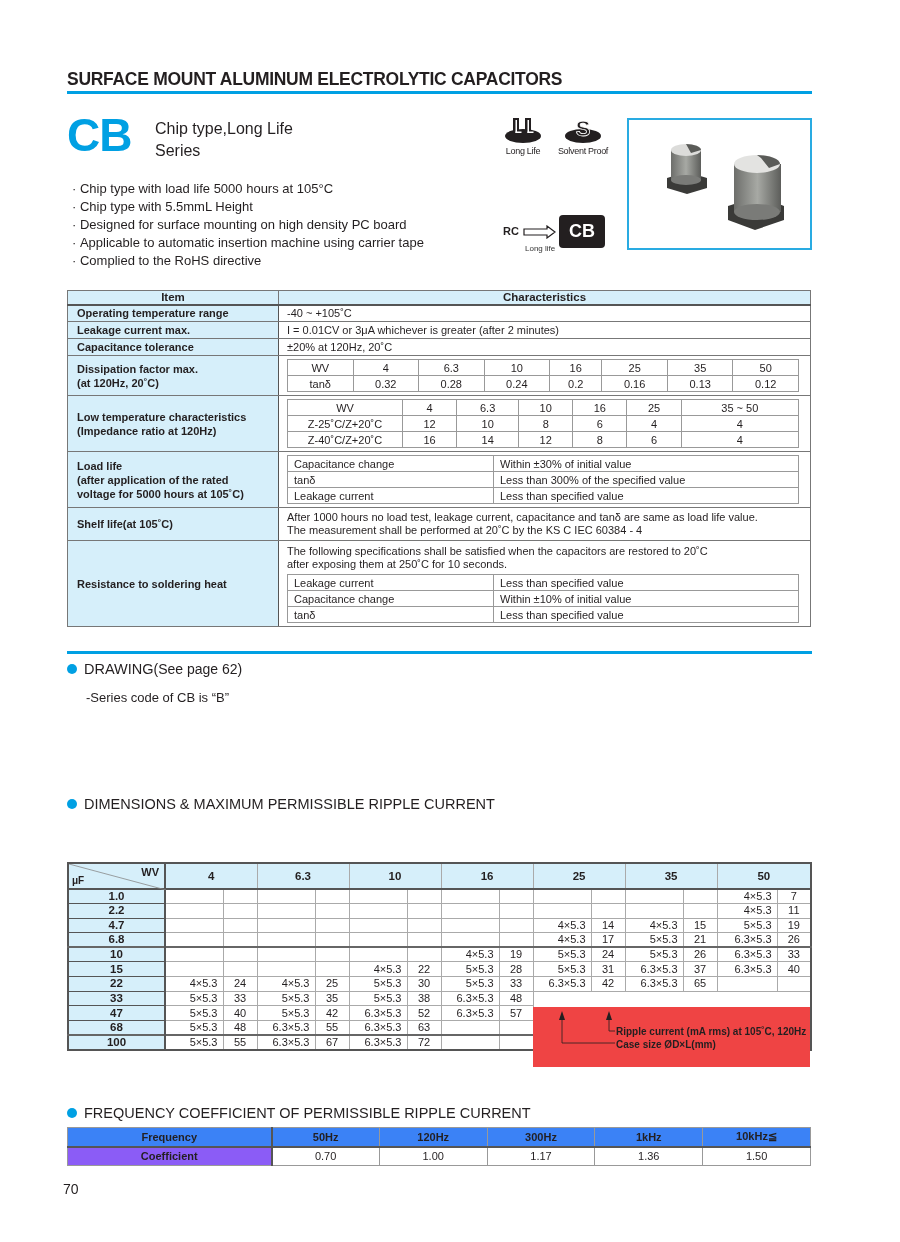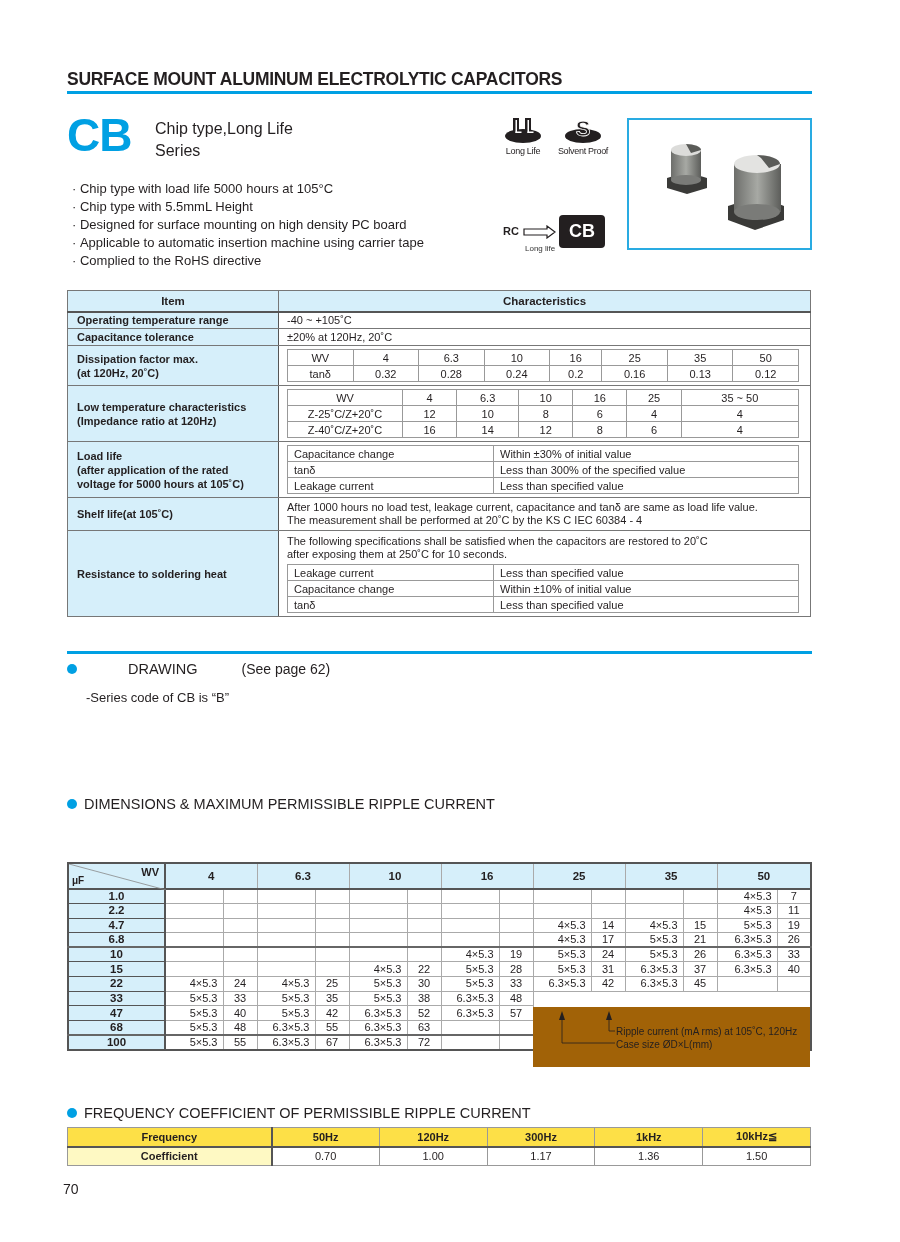--- a/index.html
+++ b/index.html
@@ -27,21 +27,21 @@
   .rc-arrow { position: absolute; left: 20px; top: 10px; }
   .rc-sub { position: absolute; left: 22px; top: 29px; font-size: 8px; color: #333; }
   .cb-box { position: absolute; left: 56px; top: 0; width: 46px; height: 33px; background: #231f20; border-radius: 4px; color: #fff; font-weight: bold; font-size: 18px; line-height: 33px; text-align: center; }
 
   .photo-frame { left: 627px; top: 118px; width: 185px; height: 132px; border: 2px solid #29abe2; background: #fff; }
 
   
   table { border-collapse: collapse; }
   .char-table { left: 67px; top: 290px; width: 744px; border: 1px solid #555; font-size: 11px; }
   .char-table td, .char-table th { border: 1px solid #777; vertical-align: middle; }
-  .char-table th { background: #d6effa; font-weight: bold; height: 21px; font-size: 11.5px; border-bottom: 2px solid #555; }
+  .char-table th { background: #d6effa; font-weight: bold; height: 14px; font-size: 11.5px; border-bottom: 2px solid #555; }
   .char-table td.item { background: #d6effa; font-weight: bold; padding: 0 9px; width: 211px; border-right: 1px solid #555; line-height: 14px; }
   .char-table td.val { padding: 0 8px; height: 17px; }
   .sub-table { width: 512px; margin: 3px 0; font-size: 11px; }
   .sub-table td { border: 1px solid #999 !important; text-align: center; height: 16px; padding: 0 4px; }
   .sub-table.left td { text-align: left; padding-left: 6px; }
   .note { line-height: 13px; padding-top: 4px; }
 
   .section-rule { left: 67px; top: 651px; width: 745px; height: 3px; background: #00a0e3; }
 
   .sec-head { font-size: 14.5px; display: flex; align-items: center; white-space: nowrap; }
@@ -54,28 +54,28 @@
   .dim-table td { border: 1px solid #aaa; height: 14.6px; line-height: 13px; padding: 0 3px; text-align: center; }
   .dim-table .hd { background: #d6effa; font-weight: bold; height: 26px; border-bottom: 2px solid #555; font-size: 11.5px; }
   .dim-table .cap { background: #d6effa; font-weight: bold; border-right: 2px solid #555; border-color: #555; font-size: 11.5px; }
   .dim-table .case { text-align: right; padding-right: 5px; }
   .dim-table tr.thick td { border-top: 2px solid #666; }
   .diag { position: relative; padding: 0 !important; }
   .diag svg { position: absolute; left: 0; top: 0; }
   .diag .wv { position: absolute; right: 5px; top: 2px; font-size: 11px; font-weight: bold; }
   .diag .uf { position: absolute; left: 3px; bottom: 1px; font-size: 10px; font-weight: bold; }
 
-  .legend-box { left: 533px; top: 1007px; width: 277px; height: 60px; background: #a16207; }
+  .legend-box { left: 533px; top: 1007px; width: 277px; height: 60px; background: #ef4444; font-weight: bold; }
   .legend-txt { font-size: 10px; position: absolute; white-space: nowrap; }
 
   
   .freq-table { left: 67px; top: 1127px; width: 744px; border: 1px solid #555; font-size: 11px; table-layout: fixed; }
   .freq-table td { border: 1px solid #999; text-align: center; height: 19px; }
-  .freq-table tr.h td { background: #fde047; font-weight: bold; border-bottom: 2px solid #555; }
-  .freq-table td.lab { background: #fef9c3; font-weight: bold; border-right: 2px solid #555; width: 204px; }
+  .freq-table tr.h td { background: #3b82f6; font-weight: bold; border-bottom: 2px solid #555; }
+  .freq-table td.lab { background: #8b5cf6; font-weight: bold; border-right: 2px solid #555; width: 204px; }
 
   .page-num { left: 63px; top: 1181px; font-size: 14px; }
 </style>
 </head>
 <body>
 
 <div class="abs page-title">SURFACE MOUNT  ALUMINUM  ELECTROLYTIC  CAPACITORS</div>
 <div class="abs title-rule"></div>
 
 <div class="abs series-code">CB</div>
@@ -147,20 +147,24 @@
 
 <table class="abs char-table">
   <tbody>
       <tr>
     <th>Item</th>
     <th>Characteristics</th>
   </tr>
   <tr>
     <td class="item">Operating temperature range</td>
     <td class="val">-40 ~ +105˚C</td>
+  </tr>
+  <tr>
+    <td class="item">Leakage current max.</td>
+    <td class="val">I = 0.01CV or 3μA whichever is greater (after 2 minutes)</td>
   </tr>
   <tr>
     <td class="item">Capacitance tolerance</td>
     <td class="val">±20% at 120Hz, 20˚C</td>
   </tr>
   <tr>
     <td class="item">
       <div>Dissipation factor max.</div>
       <div>(at 120Hz, 20˚C)</div>
     </td>
@@ -283,21 +287,21 @@
         </tr>
       </tbody>
           </table>
     </td>
   </tr>
 </tbody>
   </table>
 
 <div class="abs section-rule"></div>
 
-<div class="abs sec-head" style="left:67px; top:661px;gap:44px;">
+<div class="abs sec-head" style="left:67px; top:661px;">
   <span class="dot"></span>
   <span>DRAWING</span>
   <span class="paren">(See page 62)</span>
 </div>
 <div class="abs series-note">-Series code of CB is “B”</div>
 
 <div class="abs sec-head" style="left:67px; top:796px;">
   <span class="dot"></span>
   <span>DIMENSIONS &amp; MAXIMUM PERMISSIBLE RIPPLE CURRENT</span>
 </div>
@@ -447,21 +451,21 @@
         <td>24</td>
         <td class="case">4×5.3</td>
         <td>25</td>
         <td class="case">5×5.3</td>
         <td>30</td>
         <td class="case">5×5.3</td>
         <td>33</td>
         <td class="case">6.3×5.3</td>
         <td>42</td>
         <td class="case">6.3×5.3</td>
-        <td>45</td>
+        <td>65</td>
         <td class="case"></td>
         <td></td>
       </tr>
       <tr>
         <td class="cap">33</td>
         <td class="case">5×5.3</td>
         <td>33</td>
         <td class="case">5×5.3</td>
         <td>35</td>
         <td class="case">5×5.3</td>

